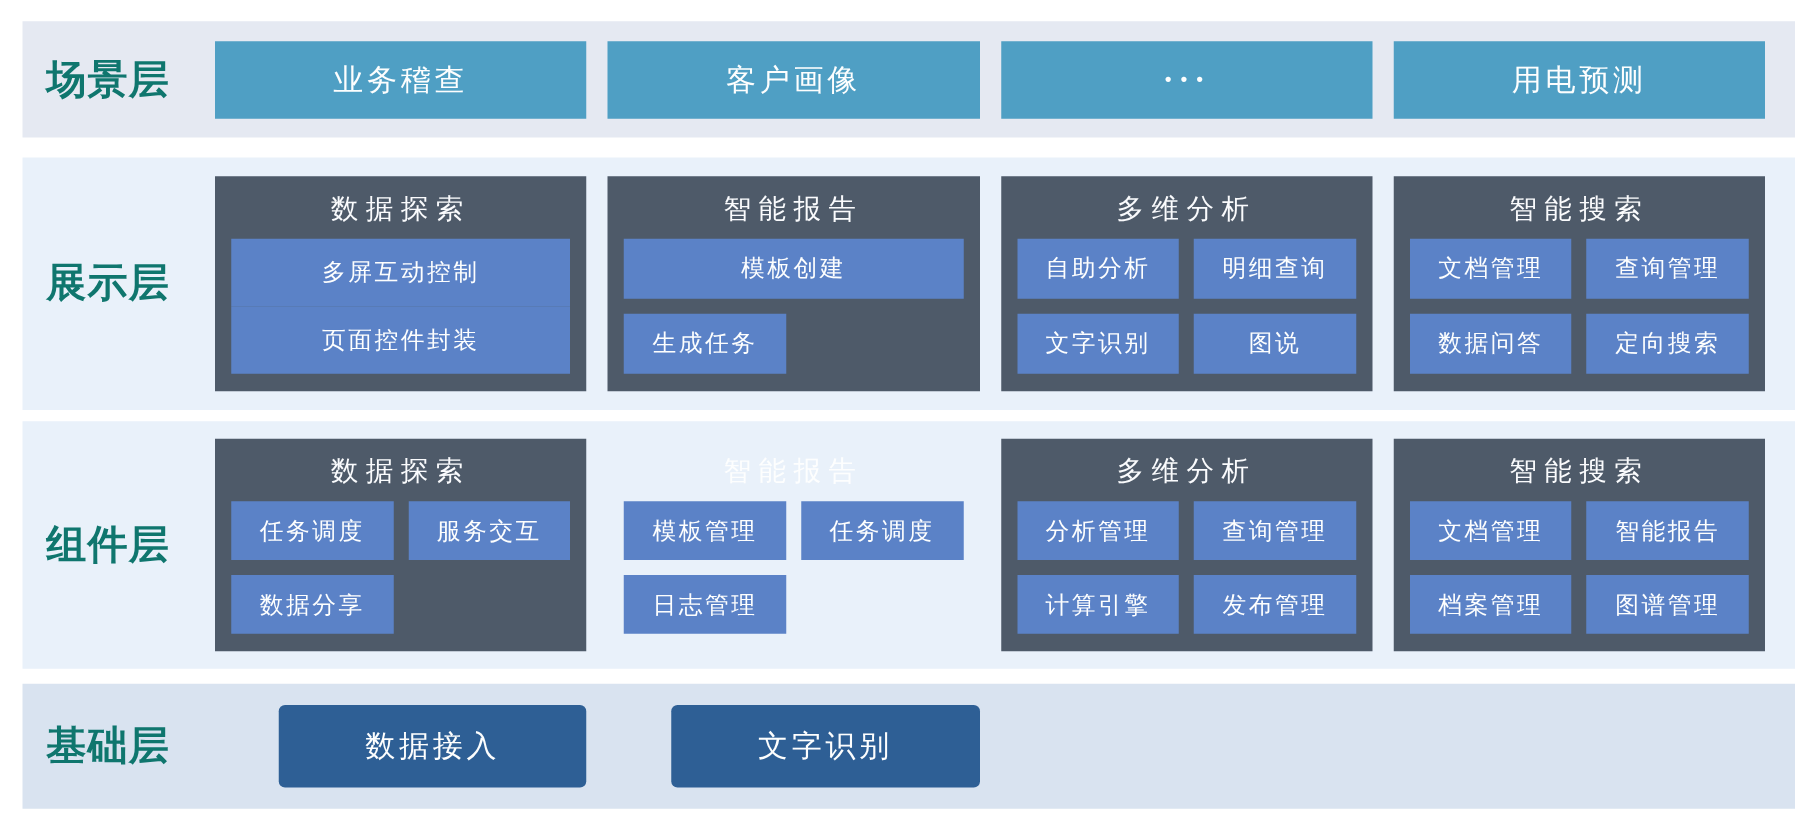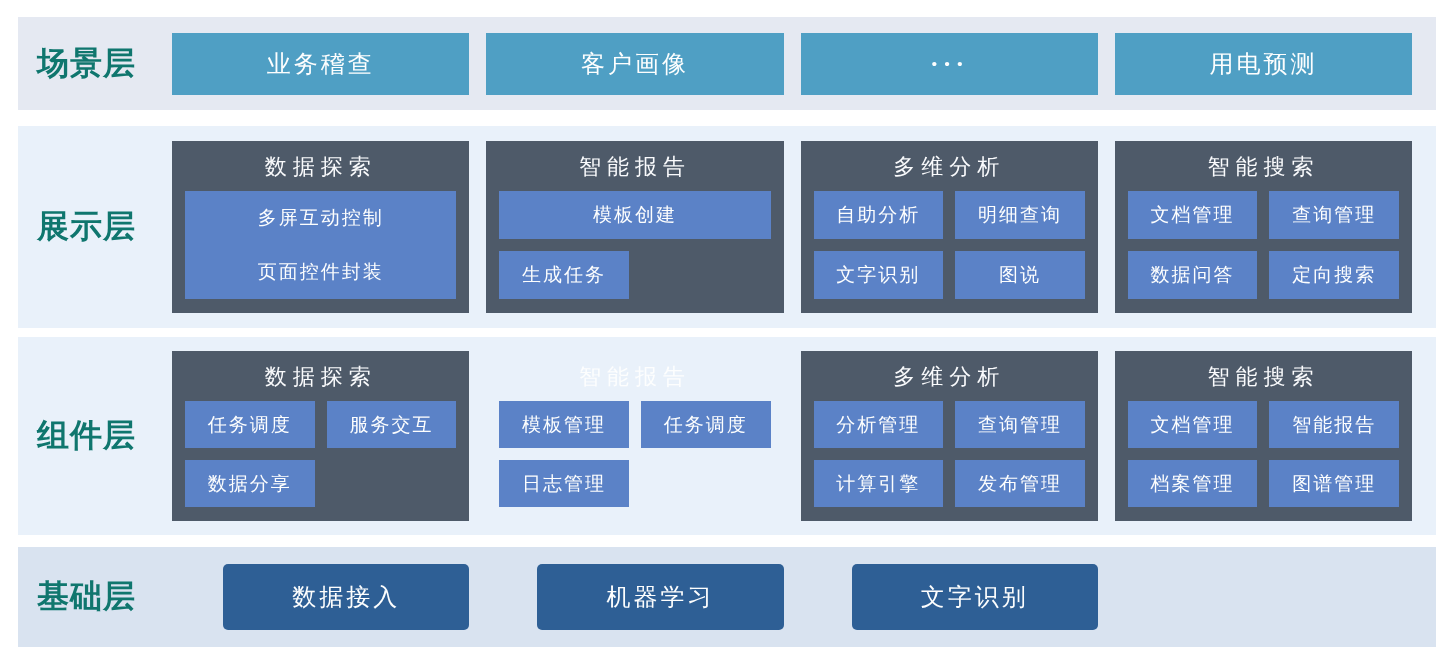--- a/index.html
+++ b/index.html
@@ -150,15 +150,14 @@
       <div class="cbtn">智能报告</div>
       <div class="cbtn">档案管理</div>
       <div class="cbtn">图谱管理</div>
     </div>
   </div>
 </div>
 
 <div class="band band4">
   <div class="layer-label">基础层</div>
   <div class="btn-base">数据接入</div>
-  <div class="btn-base">机器学习</div>
   <div class="btn-base">文字识别</div>
 </div>
 
 </body></html>

